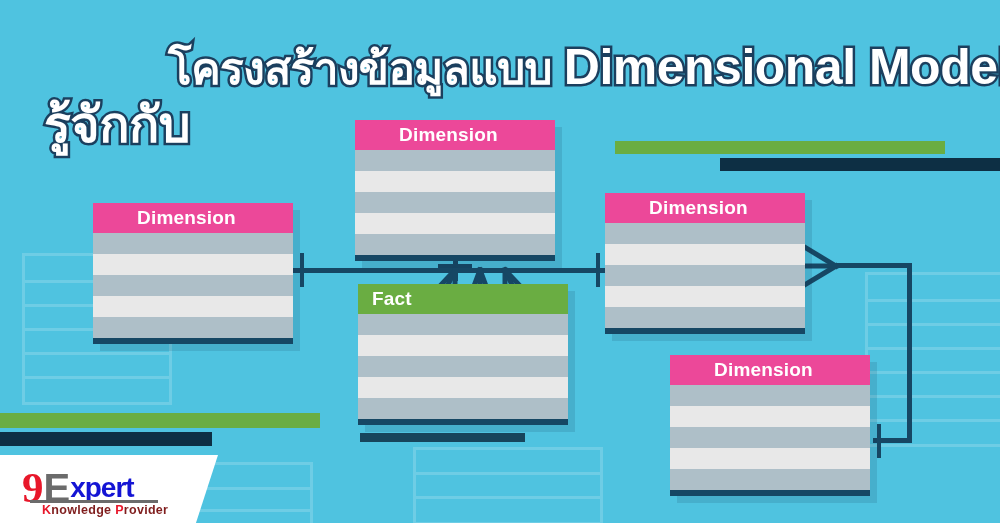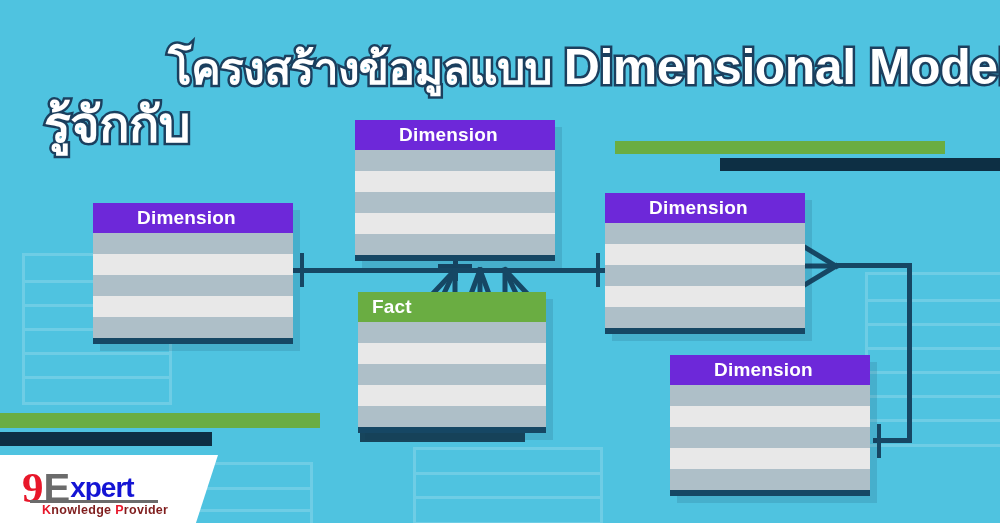--- a/index.html
+++ b/index.html
@@ -25,21 +25,21 @@
      -webkit-text-stroke:5px #1b3f5e;paint-order:stroke fill;letter-spacing:-0.5px;}
   .headline span{position:relative;}
   .hl-top{left:168px;top:33px;font-size:44px;}
   .hl-top .en{font-size:50px;}
   .hl-bottom{left:44px;top:85px;font-size:50px;}
 
   
   .tbl{position:absolute;box-sizing:border-box;box-shadow:7px 7px 0 rgba(13,47,68,.13);}
   .tbl .hdr{height:30px;line-height:30px;color:#fff;font-weight:bold;font-size:19px;
       padding-left:14px;box-sizing:border-box;letter-spacing:.2px;}
-  .tbl .hdr.navy{background:#6d28d9;padding-left:44px;}
+  .tbl .hdr.navy{background:#ec4899;padding-left:44px;}
   .tbl .hdr.green{background:#6aad42;}
   .tbl .rows{display:block;}
   .tbl .row{height:21px;}
   .tbl .row.a{background:#aebfc8;}
   .tbl .row.b{background:#e8e8e8;}
   .tbl .foot{height:6px;background:#164764;}
 
   
   .ln{position:absolute;background:#164764;}
   .tick{position:absolute;background:#164764;width:4px;}
@@ -183,21 +183,21 @@
     <div class="rows">
       <div class="row a"></div>
       <div class="row b"></div>
       <div class="row a"></div>
       <div class="row b"></div>
       <div class="row a"></div>
     </div>
     <div class="foot"></div>
   </div>
 
-  <div class="tbl" style="left:358px;top:292px;width:188px;">
+  <div class="tbl" style="left:358px;top:284px;width:210px;">
     <div class="hdr green">Fact</div>
     <div class="rows">
       <div class="row a"></div>
       <div class="row b"></div>
       <div class="row a"></div>
       <div class="row b"></div>
       <div class="row a"></div>
     </div>
     <div class="foot"></div>
   </div>

